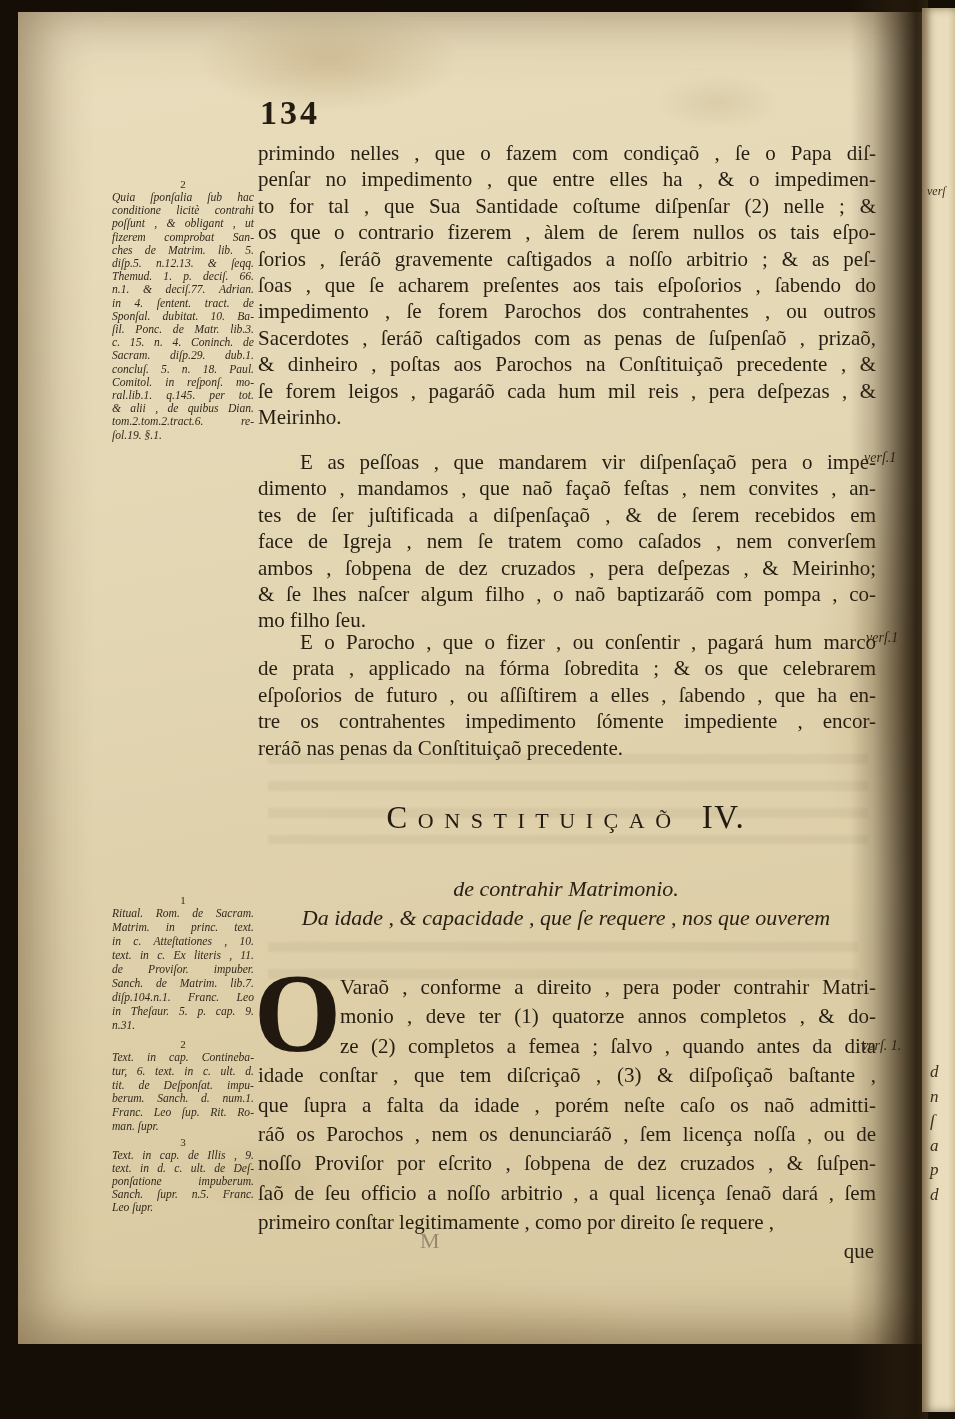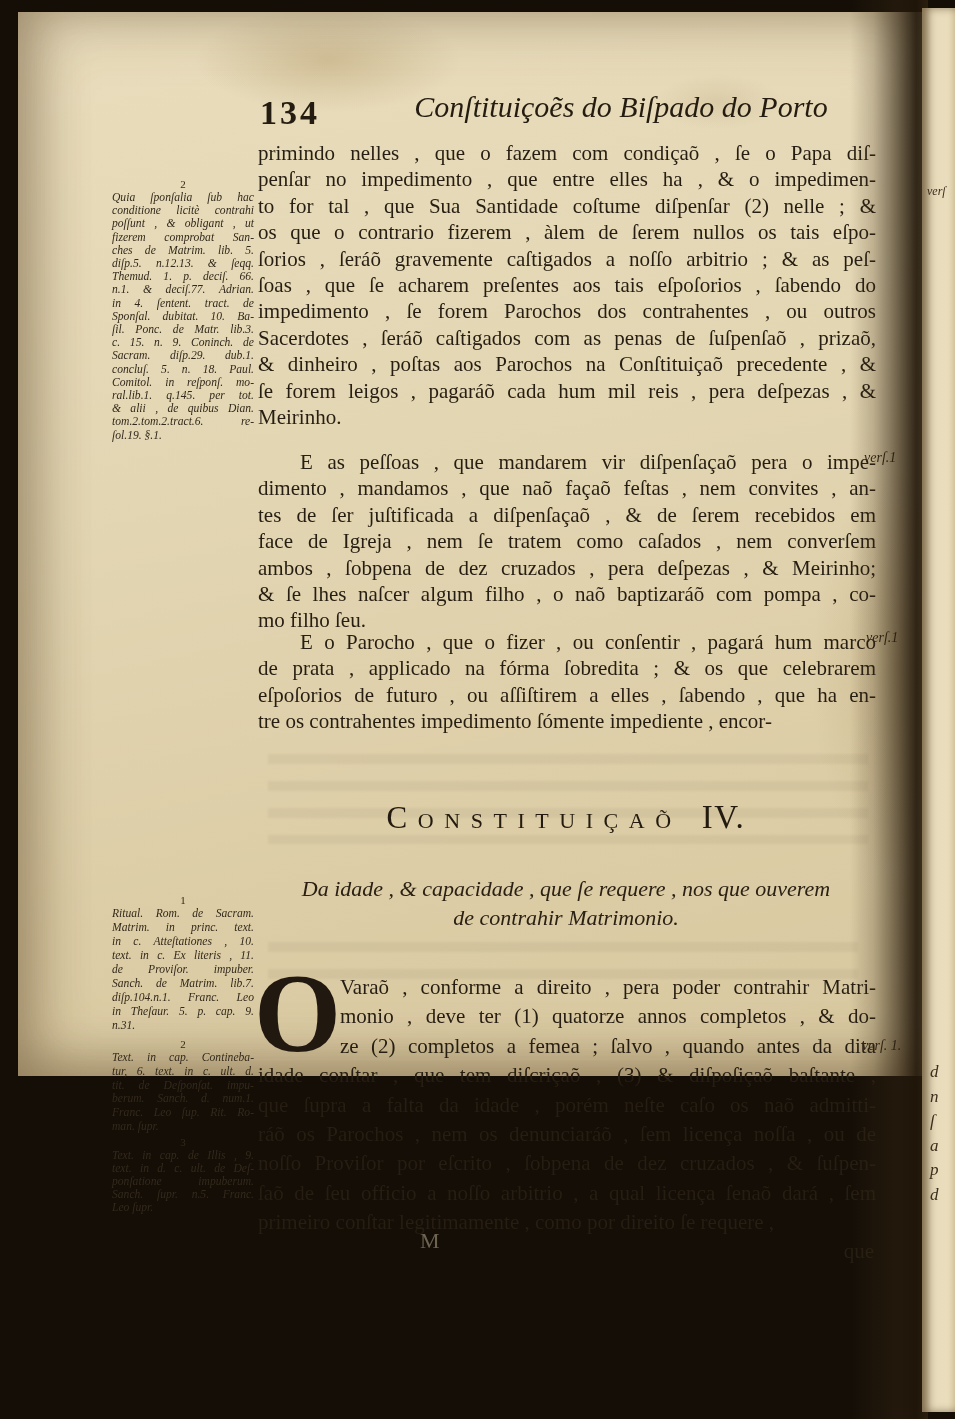--- a/index.html
+++ b/index.html
@@ -1,21 +1,21 @@
 <!DOCTYPE html>
 <html><head>
 <meta charset="utf-8">
 <style>
   html,body{margin:0;padding:0;background:#120c06;}
   body{width:955px;height:1419px;overflow:hidden;position:relative;
        font-family:"Liberation Serif", serif;}
   .scan{position:absolute;inset:0;background:#140e07;}
 
   
-  .page{position:absolute;left:18px;top:12px;width:914px;height:1064px;
+  .page{position:absolute;left:18px;top:12px;width:914px;height:1332px;
     background:
       radial-gradient(ellipse 190px 75px at 310px 48px, rgba(173,146,94,.38), rgba(173,146,94,0) 70%),
       radial-gradient(ellipse 120px 280px at 880px 660px, rgba(150,120,70,.22), transparent 72%),
       radial-gradient(ellipse 320px 130px at 430px 1350px, rgba(160,132,82,.18), transparent 70%),
       radial-gradient(ellipse 110px 55px at 250px 1165px, rgba(160,132,82,.14), transparent 70%),
       radial-gradient(ellipse 90px 40px at 700px 90px, rgba(150,122,74,.15), transparent 70%),
       linear-gradient(168deg,#e9ddbd 0%,#e3d6b3 40%,#dccda6 75%,#d8c8a0 100%);
     box-shadow: inset 0 0 70px rgba(95,70,38,.28),
                 inset 28px 0 45px rgba(85,62,32,.22),
                 inset 0 -18px 40px rgba(85,62,32,.22);}
@@ -96,38 +96,37 @@
 
 <div class="scan">
 
   <div class="page">
 
     <div class="ghost" style="left:250px;top:742px;width:600px;height:90px"></div>
     <div class="ghost" style="left:250px;top:930px;width:590px;height:40px"></div>
 
     <div class="header">
       <span class="pagenum">134</span>
-      <span class="runtitle">Conſtituiçoẽs do Biſpado do Porto</span>
     </div>
 
     <div class="note nA">
       <div class="ref">2</div>
       <div class="note-body">
           <div class="line">Quia ſponſalia ſub hac</div>
           <div class="line">conditione licitè contrahi</div>
           <div class="line">poſſunt , &amp; obligant , ut</div>
           <div class="line">fizerem comprobat San-</div>
           <div class="line">ches de Matrim. lib. 5.</div>
           <div class="line">diſp.5. n.12.13. &amp; ſeqq.</div>
           <div class="line">Themud. 1. p. deciſ. 66.</div>
           <div class="line">n.1. &amp; deciſ.77. Adrian.</div>
           <div class="line">in 4. ſentent. tract. de</div>
           <div class="line">Sponſal. dubitat. 10. Ba-</div>
           <div class="line">ſil. Ponc. de Matr. lib.3.</div>
-          <div class="line">c. 15. n. 9. Coninch. de</div>
+          <div class="line">c. 15. n. 4. Coninch. de</div>
           <div class="line">Sacram. diſp.29. dub.1.</div>
           <div class="line">concluſ. 5. n. 18. Paul.</div>
           <div class="line">Comitol. in reſponſ. mo-</div>
           <div class="line">ral.lib.1. q.145. per tot.</div>
           <div class="line">&amp; alii , de quibus Dian.</div>
           <div class="line">tom.2.tom.2.tract.6. re-</div>
           <div class="line">ſol.19. §.1.</div>
         </div>
     </div>
     <div class="note nB">
@@ -186,29 +185,30 @@
         <div class="line">face de Igreja , nem ſe tratem como caſados , nem converſem</div>
         <div class="line">ambos , ſobpena de dez cruzados , pera deſpezas , &amp; Meirinho;</div>
         <div class="line">&amp; ſe lhes naſcer algum filho , o naõ baptizaráõ com pompa , co-</div>
         <div class="line">mo filho ſeu.</div>
       </div>
     <div class="para p3 indent">
         <div class="line">E o Parocho , que o fizer , ou conſentir , pagará hum marco</div>
         <div class="line">de prata , applicado na fórma ſobredita ; &amp; os que celebrarem</div>
         <div class="line">eſpoſorios de futuro , ou aſſiſtirem a elles , ſabendo , que ha en-</div>
         <div class="line">tre os contrahentes impedimento ſómente impediente , encor-</div>
+        <div class="line">reráõ nas penas da Conſtituiçaõ precedente.</div>
       </div>
 
     <div class="heading">
       <span class="main-word">Constituiçaõ</span>
       <span class="num">IV.</span>
     </div>
     <div class="subhead">
+        <div class="line">de contrahir Matrimonio.</div>
         <div class="line">Da idade , &amp; capacidade , que ſe requere , nos que ouverem</div>
-        <div class="line">de contrahir Matrimonio.</div>
       </div>
 
     <div class="para p4">
       <span class="dropcap">O</span>
     <div class="line">Varaõ , conforme a direito , pera poder contrahir Matri-</div>
         <div class="line">monio , deve ter (1) quatorze annos completos , &amp; do-</div>
         <div class="line">ze (2) completos a femea ; ſalvo , quando antes da dita</div>
         <div class="line">idade conſtar , que tem diſcriçaõ , (3) &amp; diſpoſiçaõ baſtante ,</div>
         <div class="line">que ſupra a falta da idade , porém neſte caſo os naõ admitti-</div>
         <div class="line">ráõ os Parochos , nem os denunciaráõ , ſem licença noſſa , ou de</div>

